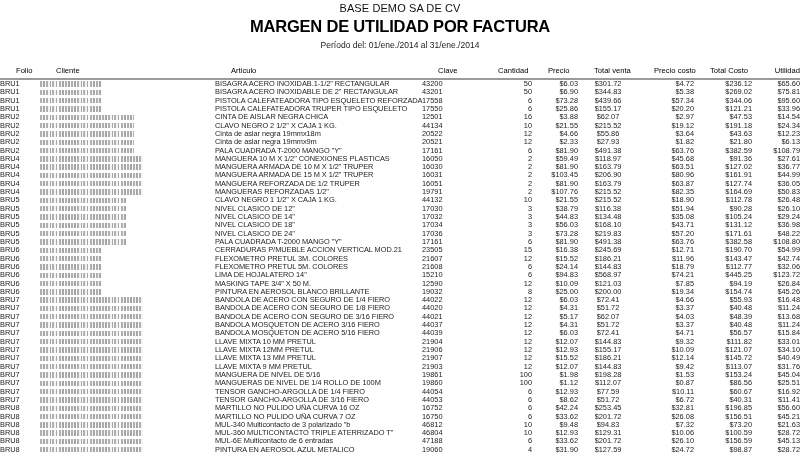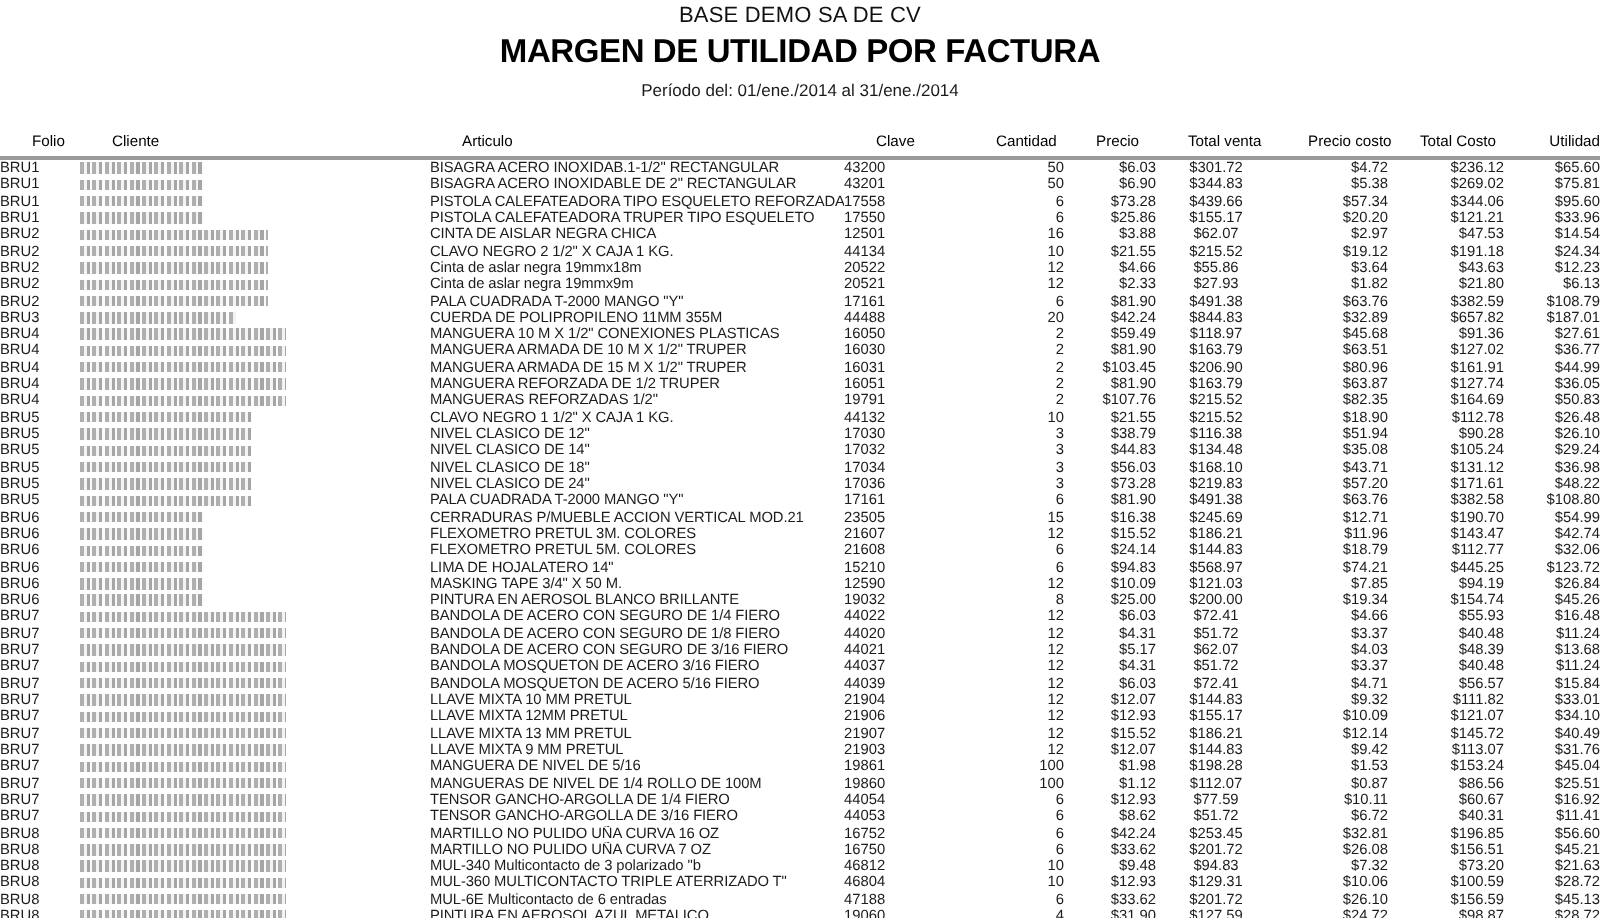--- a/index.html
+++ b/index.html
@@ -237,32 +237,20 @@
           <td class="c-art">PALA CUADRADA T-2000 MANGO "Y"</td>
           <td class="c-clave">17161</td>
           <td class="c-cant">6</td>
           <td class="c-precio">$81.90</td>
           <td class="c-tventa">$491.38</td>
           <td class="c-pcosto">$63.76</td>
           <td class="c-tcosto">$382.59</td>
           <td class="c-util">$108.79</td>
         </tr>
         <tr>
-          <td class="c-folio">BRU3</td>
-          <td class="c-cliente"><span class="redacted" style="width: 78px;"></span></td>
-          <td class="c-art">CUERDA  DE POLIPROPILENO 11MM 355M</td>
-          <td class="c-clave">44488</td>
-          <td class="c-cant">20</td>
-          <td class="c-precio">$42.24</td>
-          <td class="c-tventa">$844.83</td>
-          <td class="c-pcosto">$32.89</td>
-          <td class="c-tcosto">$657.82</td>
-          <td class="c-util">$187.01</td>
-        </tr>
-        <tr>
           <td class="c-folio">BRU4</td>
           <td class="c-cliente"><span class="redacted" style="width: 103px;"></span></td>
           <td class="c-art">MANGUERA 10 M X 1/2" CONEXIONES PLASTICAS</td>
           <td class="c-clave">16050</td>
           <td class="c-cant">2</td>
           <td class="c-precio">$59.49</td>
           <td class="c-tventa">$118.97</td>
           <td class="c-pcosto">$45.68</td>
           <td class="c-tcosto">$91.36</td>
           <td class="c-util">$27.61</td>

